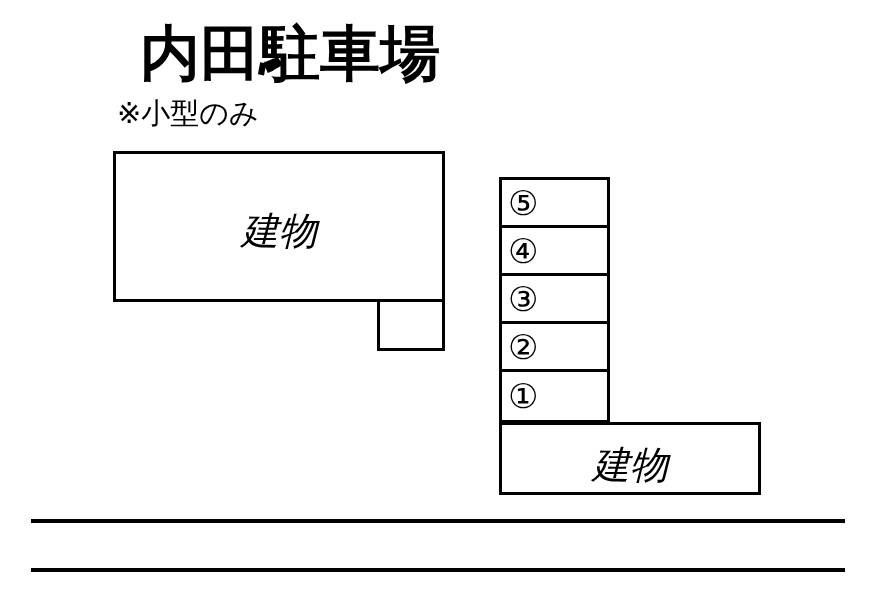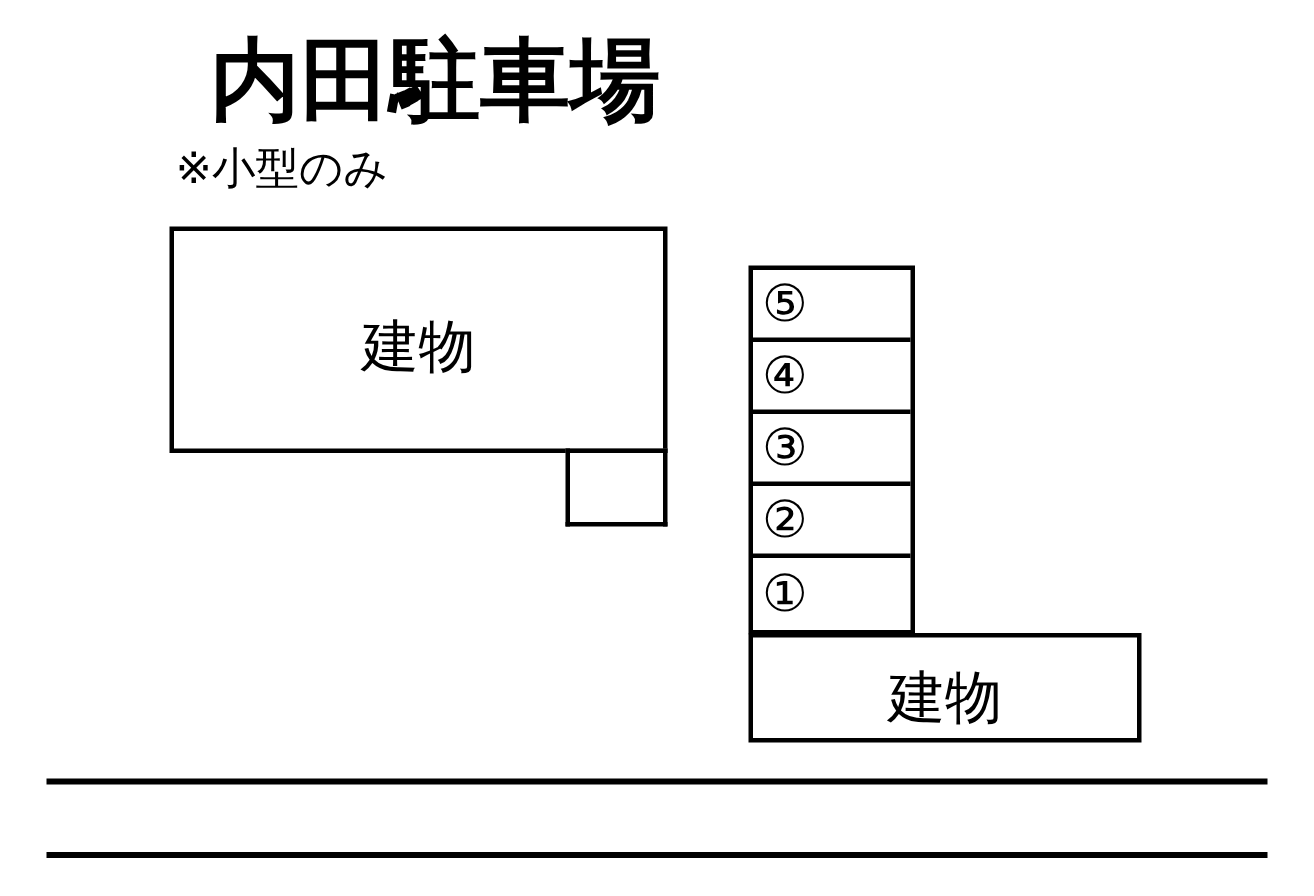--- a/index.html
+++ b/index.html
@@ -53,20 +53,21 @@
   }
   .box-label {
     position: absolute;
     left: 0;
     right: 0;
     text-align: center;
     font-size: 38px;
     font-weight: normal;
     white-space: nowrap;
     color: #000000;
+    font-style: italic;
   }
 
   
   #bldg-left-main {
     left: 113px;
     top: 151px;
     width: 332px;
     height: 151px;
   }
   #bldg-left-main .box-label {

